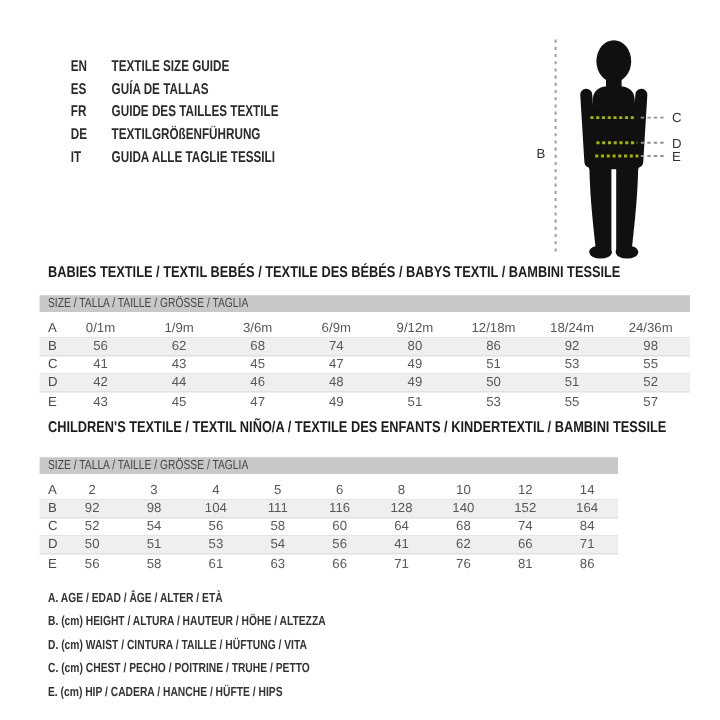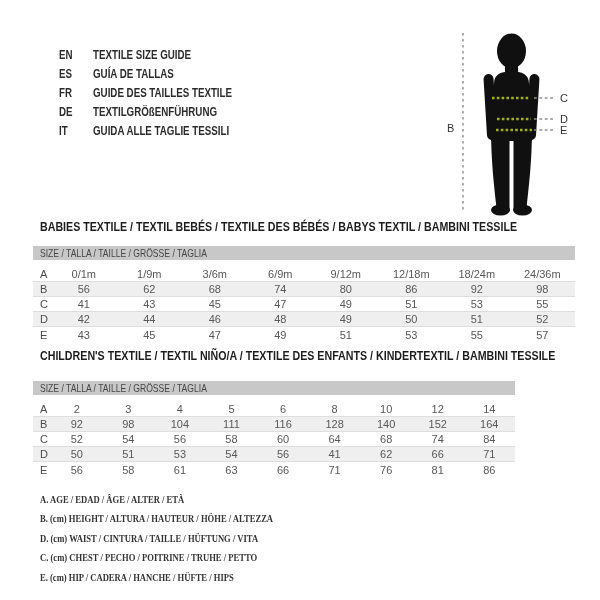--- a/index.html
+++ b/index.html
@@ -33,21 +33,21 @@
     font-size:11px;color:#454545;}
   .t-head .cond{transform:scaleX(0.78);}
   .t-row{display:flex;height:15px;align-items:center;box-sizing:border-box;
     border-bottom:1px solid #dedede;font-size:11px;color:#585858;}
   .t-row:last-child{border-bottom:none;}
   .t-row.striped{background:var(--stripe,#efefef);}
   .t-label{flex:0 0 18px;width:18px;box-sizing:border-box;padding-left:7px;color:#4a4a4a;}
   .t-cell{flex:1;text-align:center;}
 
   
-  #legend{left:40px;top:489px;font-family:Liberation Serif, serif;}
+  #legend{left:40px;top:489px;}
   .legend-row{height:19.5px;display:flex;align-items:center;font-size:11px;font-weight:bold;color:#333;}
   .legend-row .cond{transform:scaleX(0.78);}
 
   
   #figure-svg{left:430px;top:10px;}
   .silhouette{fill:#101010;}
   .bdash{stroke:#9a9a9a;stroke-width:1.6;stroke-dasharray:2.6 3.4;fill:none;}
   .gdash{stroke:var(--accent,#a2b400);stroke-width:2.4;stroke-dasharray:2.6 2.2;fill:none;}
   .graydash{stroke:#8f8f8f;stroke-width:1.6;stroke-dasharray:2.8 2.6;fill:none;}
   .fig-label{font-size:11px;fill:#333333;font-family:"Liberation Sans",sans-serif;}

